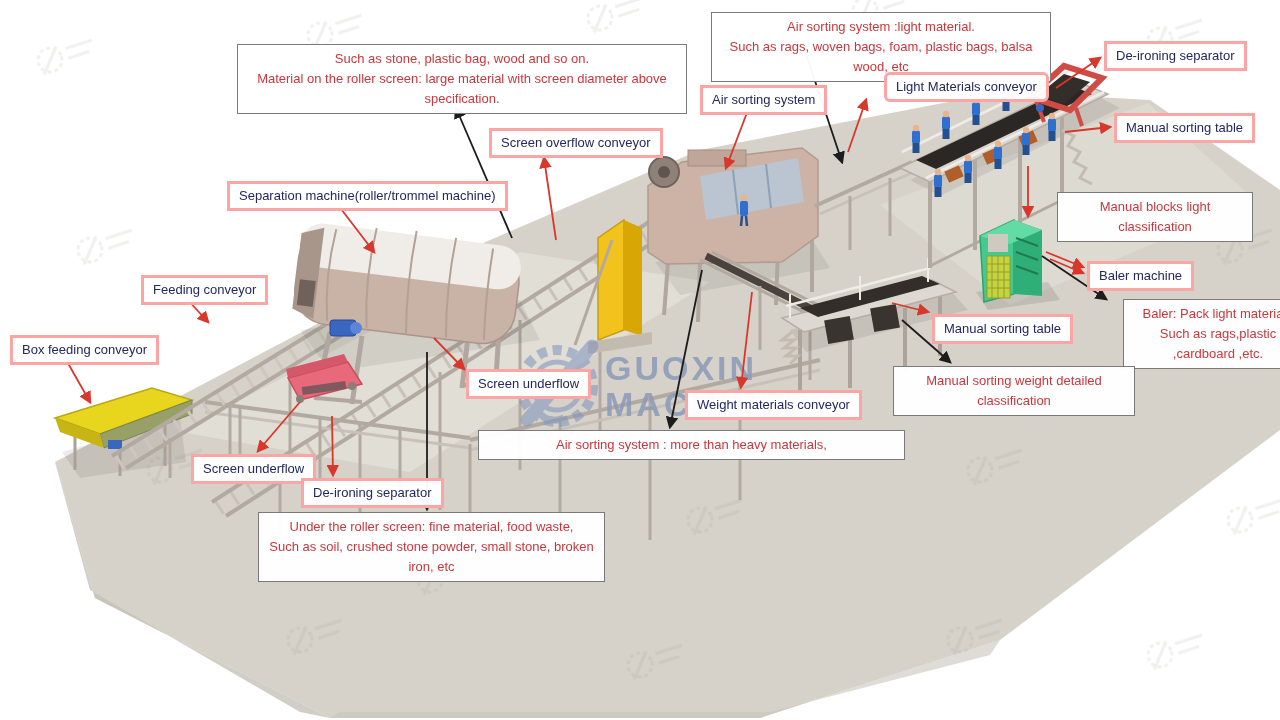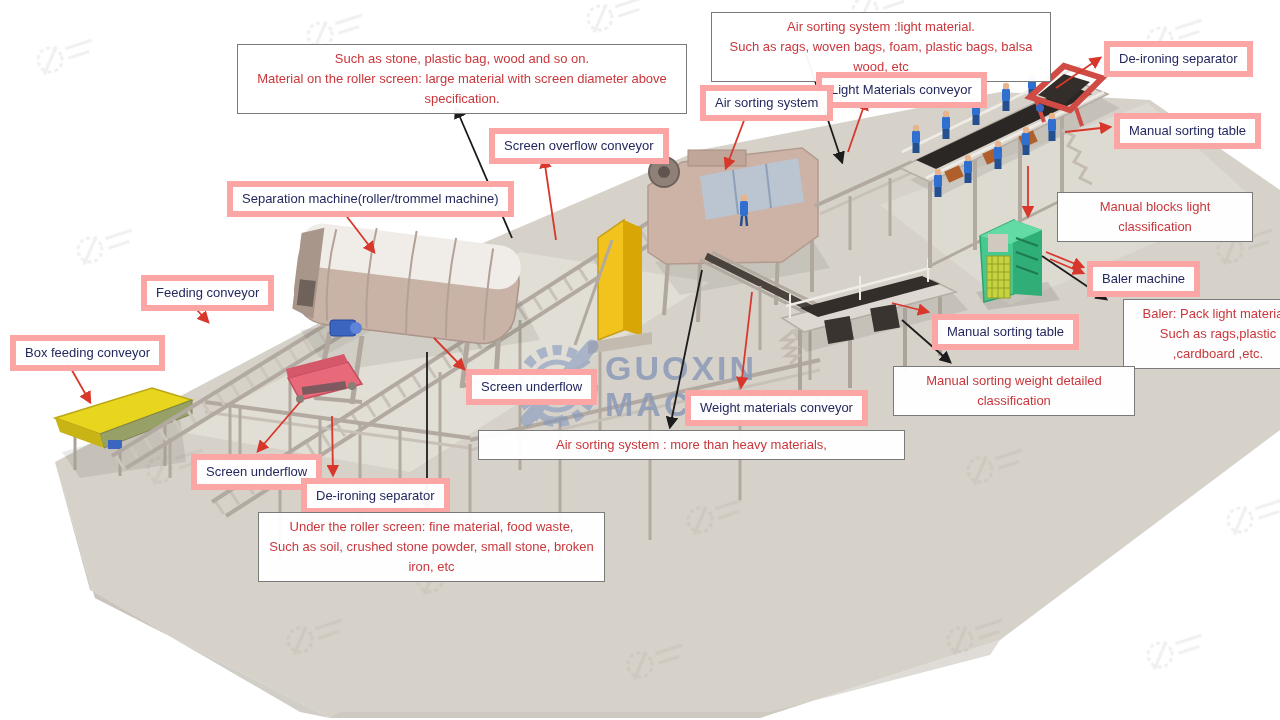--- a/index.html
+++ b/index.html
@@ -6,21 +6,21 @@
   body{
     width:1280px;height:720px;position:relative;overflow:hidden;
     background:#ffffff;
     font-family:"Liberation Sans","DejaVu Sans",sans-serif;
   }
   #stage{position:absolute;left:0;top:0;width:1280px;height:720px;}
   svg{position:absolute;left:0;top:0;}
   .label{
     position:absolute;
     background:rgba(255,255,255,0.97);
-    border:6px solid #fca5a5;
+    border:3px solid #fca5a5;
     color:#23285f;
     font-size:13px;
     line-height:1.35;
     padding:3px 9px;
     white-space:nowrap;
     box-sizing:border-box;
     z-index:30;
   }
   .label.note{
     color:#c9373c;
@@ -423,21 +423,21 @@
         <span class="ln">Such as stone, plastic bag, wood and so on.</span>
         <span class="ln">Material on the roller screen: large material with screen diameter above specification.</span>
       </div>
       <div class="label note" style="left: 711px; top: 12px; width: 340px;">
         <span class="ln">Air sorting system :light material.</span>
         <span class="ln">Such as rags, woven bags, foam, plastic bags, balsa wood, etc</span>
       </div>
       <div class="label" style="left: 1104px; top: 41px;">
         <span class="ln">De-ironing separator</span>
       </div>
-      <div class="label" style="left: 816px; top: 72px;">
+      <div class="label" style="left: 884px; top: 72px; border-radius: 6px;">
         <span class="ln">Light Materials conveyor</span>
       </div>
       <div class="label" style="left: 700px; top: 85px;">
         <span class="ln">Air sorting system</span>
       </div>
       <div class="label" style="left: 1114px; top: 113px;">
         <span class="ln">Manual sorting table</span>
       </div>
       <div class="label" style="left: 489px; top: 128px;">
         <span class="ln">Screen overflow conveyor</span>

